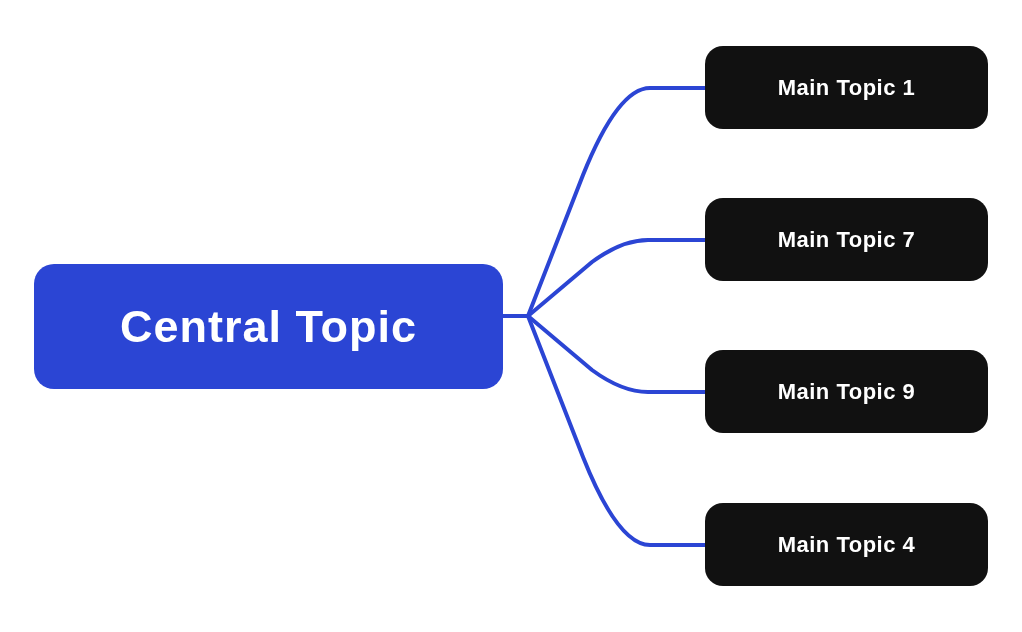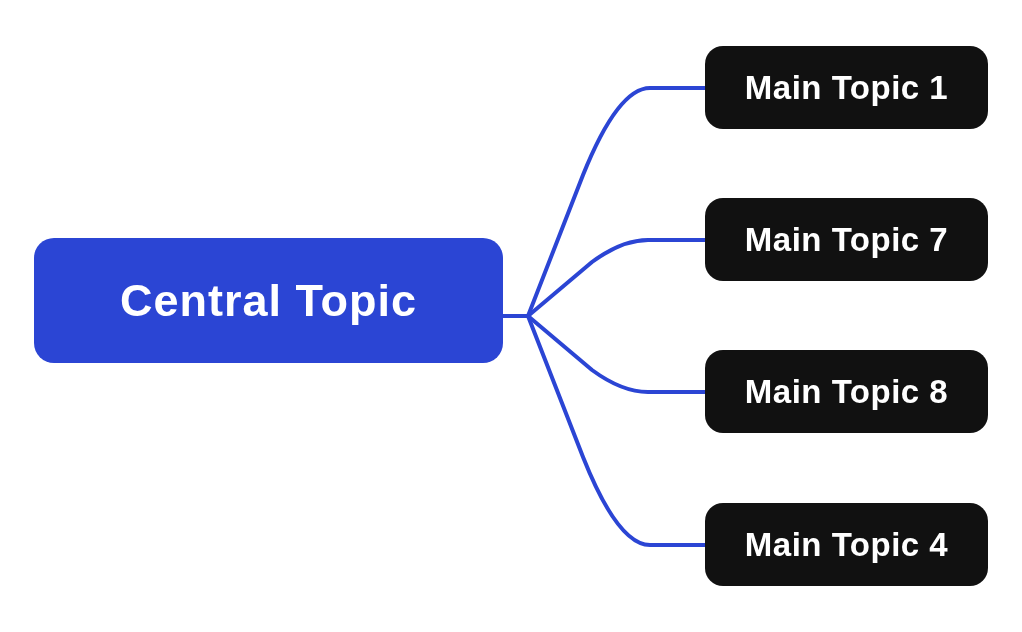--- a/index.html
+++ b/index.html
@@ -37,34 +37,34 @@
   .node{
     position:absolute;
     display:flex;
     align-items:center;
     justify-content:center;
     color:var(--text);
     cursor:pointer;
     user-select:none;
   }
   .node.central{
-    left:34px; top:238px;
+    left:34px; top:264px;
     width:469px; height:125px;
     background:var(--accent);
     border-radius:20px;
     font-size:45px;
     font-weight:700;
     letter-spacing:1px;
   }
   .node.main{
     left:705px;
     width:283px; height:83px;
     background:var(--node-fill);
     border-radius:18px;
-    font-size:33px;
+    font-size:22px;
     font-weight:700;
     letter-spacing:0.5px;
   }
   .node.main.m1{top:46px;}
   .node.main.m2{top:198px;}
   .node.main.m3{top:350px;}
   .node.main.m4{top:503px;}
 </style>
 </head>
 <body>
@@ -85,20 +85,20 @@
 
   <div class="node main m1">
     <span>Main Topic 1</span>
   </div>
 
   <div class="node main m2">
     <span>Main Topic 7</span>
   </div>
 
   <div class="node main m3">
-    <span>Main Topic 8</span>
+    <span>Main Topic 9</span>
   </div>
 
   <div class="node main m4">
     <span>Main Topic 4</span>
   </div>
 
 </div>
 
 </body></html>

